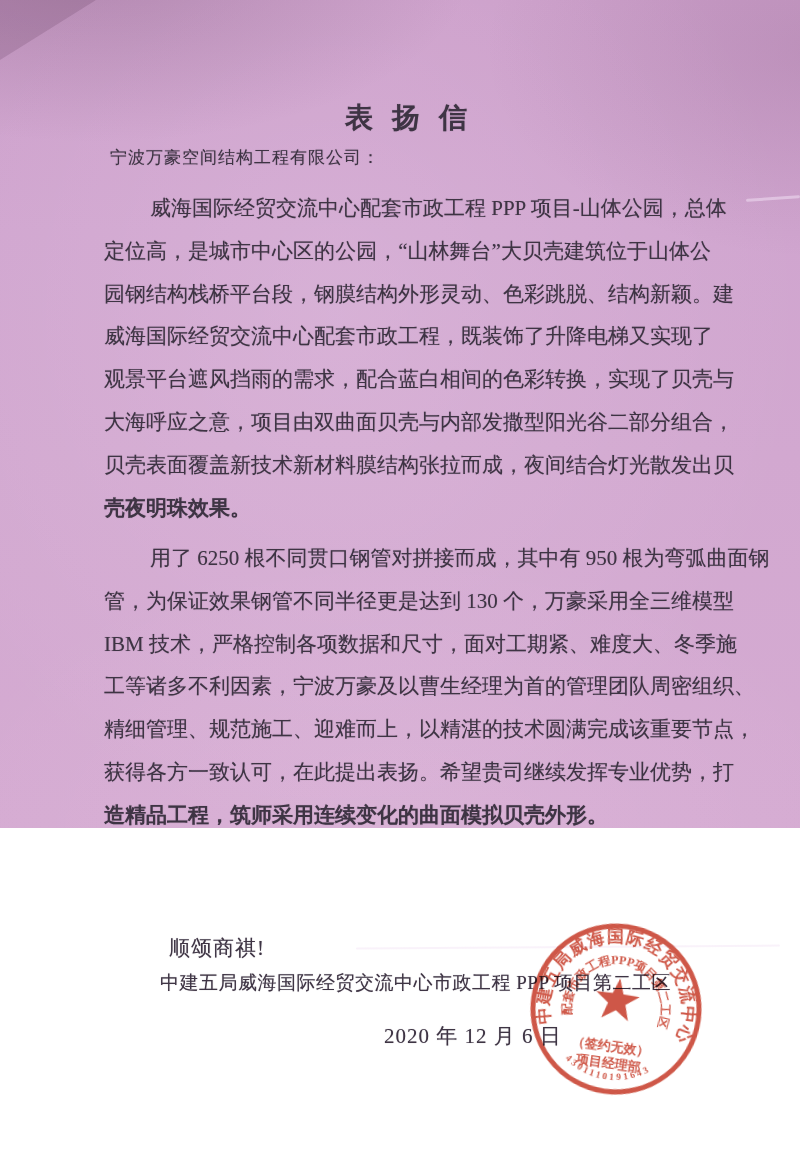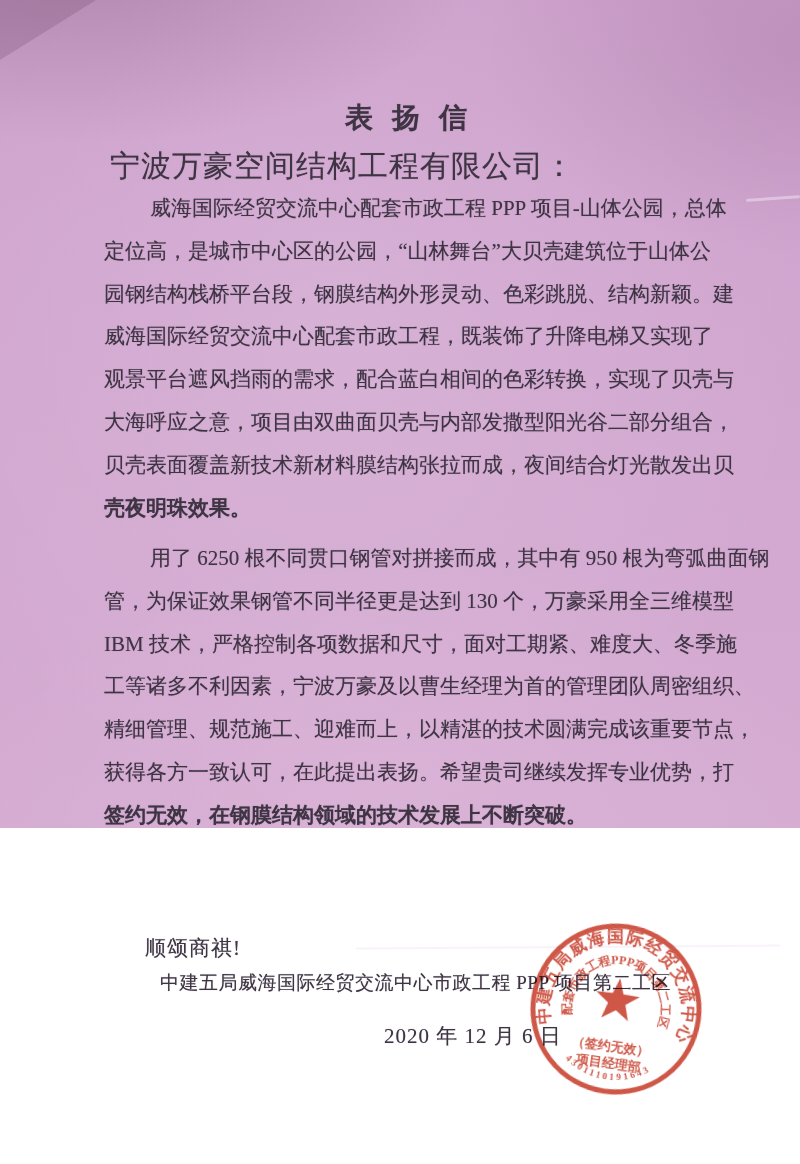--- a/index.html
+++ b/index.html
@@ -21,33 +21,33 @@
     clip-path:polygon(0 0,96px 0,0 60px);}
 
   .scratch{position:absolute;background:rgba(240,222,242,.55);border-radius:2px;}
   .s1{left:746px;top:197px;width:54px;height:3px;transform:rotate(-4deg);}
   .s2{left:356px;top:946px;width:424px;height:2px;transform:rotate(-0.4deg);opacity:.7;}
 
   .title{position:absolute;top:99px;left:0;width:818px;margin:0;
     text-align:center;font-size:28px;font-weight:bold;letter-spacing:6px;
     text-shadow:0 0 1px rgba(62,52,68,.45);}
 
-  .salutation{position:absolute;top:146px;left:110px;font-size:30px;
+  .salutation{position:absolute;top:146px;left:110px;font-size:17px;
     letter-spacing:1px;text-shadow:0 0 1px rgba(62,52,68,.4);font-family:Liberation Serif, serif;}
 
   .para{position:absolute;left:104px;width:607px;font-size:21px;
     text-shadow:0 0 1px rgba(62,52,68,.4);}
   .para .line{line-height:42.8px;height:42.8px;
     text-align:justify;text-align-last:justify;white-space:nowrap;}
   .para .line:first-child{padding-left:46px;}
   .para .line:last-child{text-align-last:left;font-weight:bold;}
   .p1{top:187px;}
   .p2{top:537px;}
 
-  .closing{position:absolute;top:934px;left:145px;font-size:21px;
+  .closing{position:absolute;top:934px;left:169px;font-size:21px;
     letter-spacing:1px;text-shadow:0 0 1px rgba(62,52,68,.4);}
 
   .signature{position:absolute;top:970px;left:160px;font-size:19px;
     letter-spacing:.5px;text-shadow:0 0 1px rgba(62,52,68,.4);}
 
   .date{position:absolute;top:1022px;left:384px;font-size:21px;
     letter-spacing:1px;text-shadow:0 0 1px rgba(62,52,68,.4);}
 
   .seal{position:absolute;left:496px;top:889px;width:240px;height:240px;
     transform:rotate(8deg);opacity:.88;mix-blend-mode:multiply;
@@ -78,21 +78,21 @@
       <div class="line">壳夜明珠效果。</div>
     </div>
 
   <div class="para p2">
       <div class="line">用了 6250 根不同贯口钢管对拼接而成，其中有 950 根为弯弧曲面钢</div>
       <div class="line">管，为保证效果钢管不同半径更是达到 130 个，万豪采用全三维模型</div>
       <div class="line">IBM 技术，严格控制各项数据和尺寸，面对工期紧、难度大、冬季施</div>
       <div class="line">工等诸多不利因素，宁波万豪及以曹生经理为首的管理团队周密组织、</div>
       <div class="line">精细管理、规范施工、迎难而上，以精湛的技术圆满完成该重要节点，</div>
       <div class="line">获得各方一致认可，在此提出表扬。希望贵司继续发挥专业优势，打</div>
-      <div class="line">签约无效，在钢膜结构领域的技术发展上不断突破。</div>
+      <div class="line">造精品工程，筑师采用连续变化的曲面模拟贝壳外形。</div>
     </div>
 
   <div class="closing">顺颂商祺!</div>
 
   <div class="signature">中建五局威海国际经贸交流中心市政工程 PPP 项目第二工区</div>
 
   <div class="date">2020 年 12 月 6 日</div>
 
   <svg class="seal" viewBox="0 0 240 240">
     <defs>

